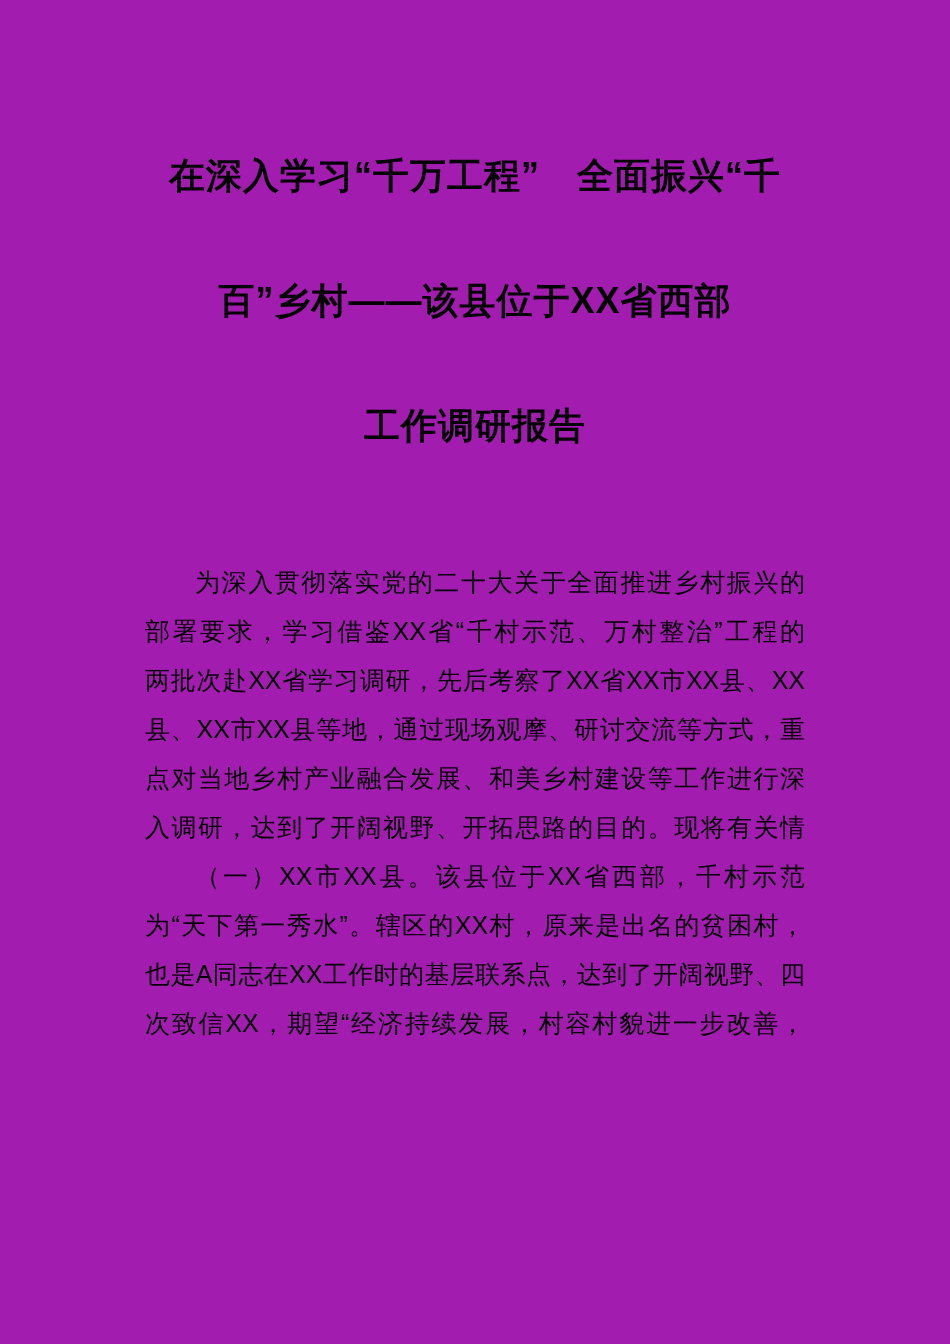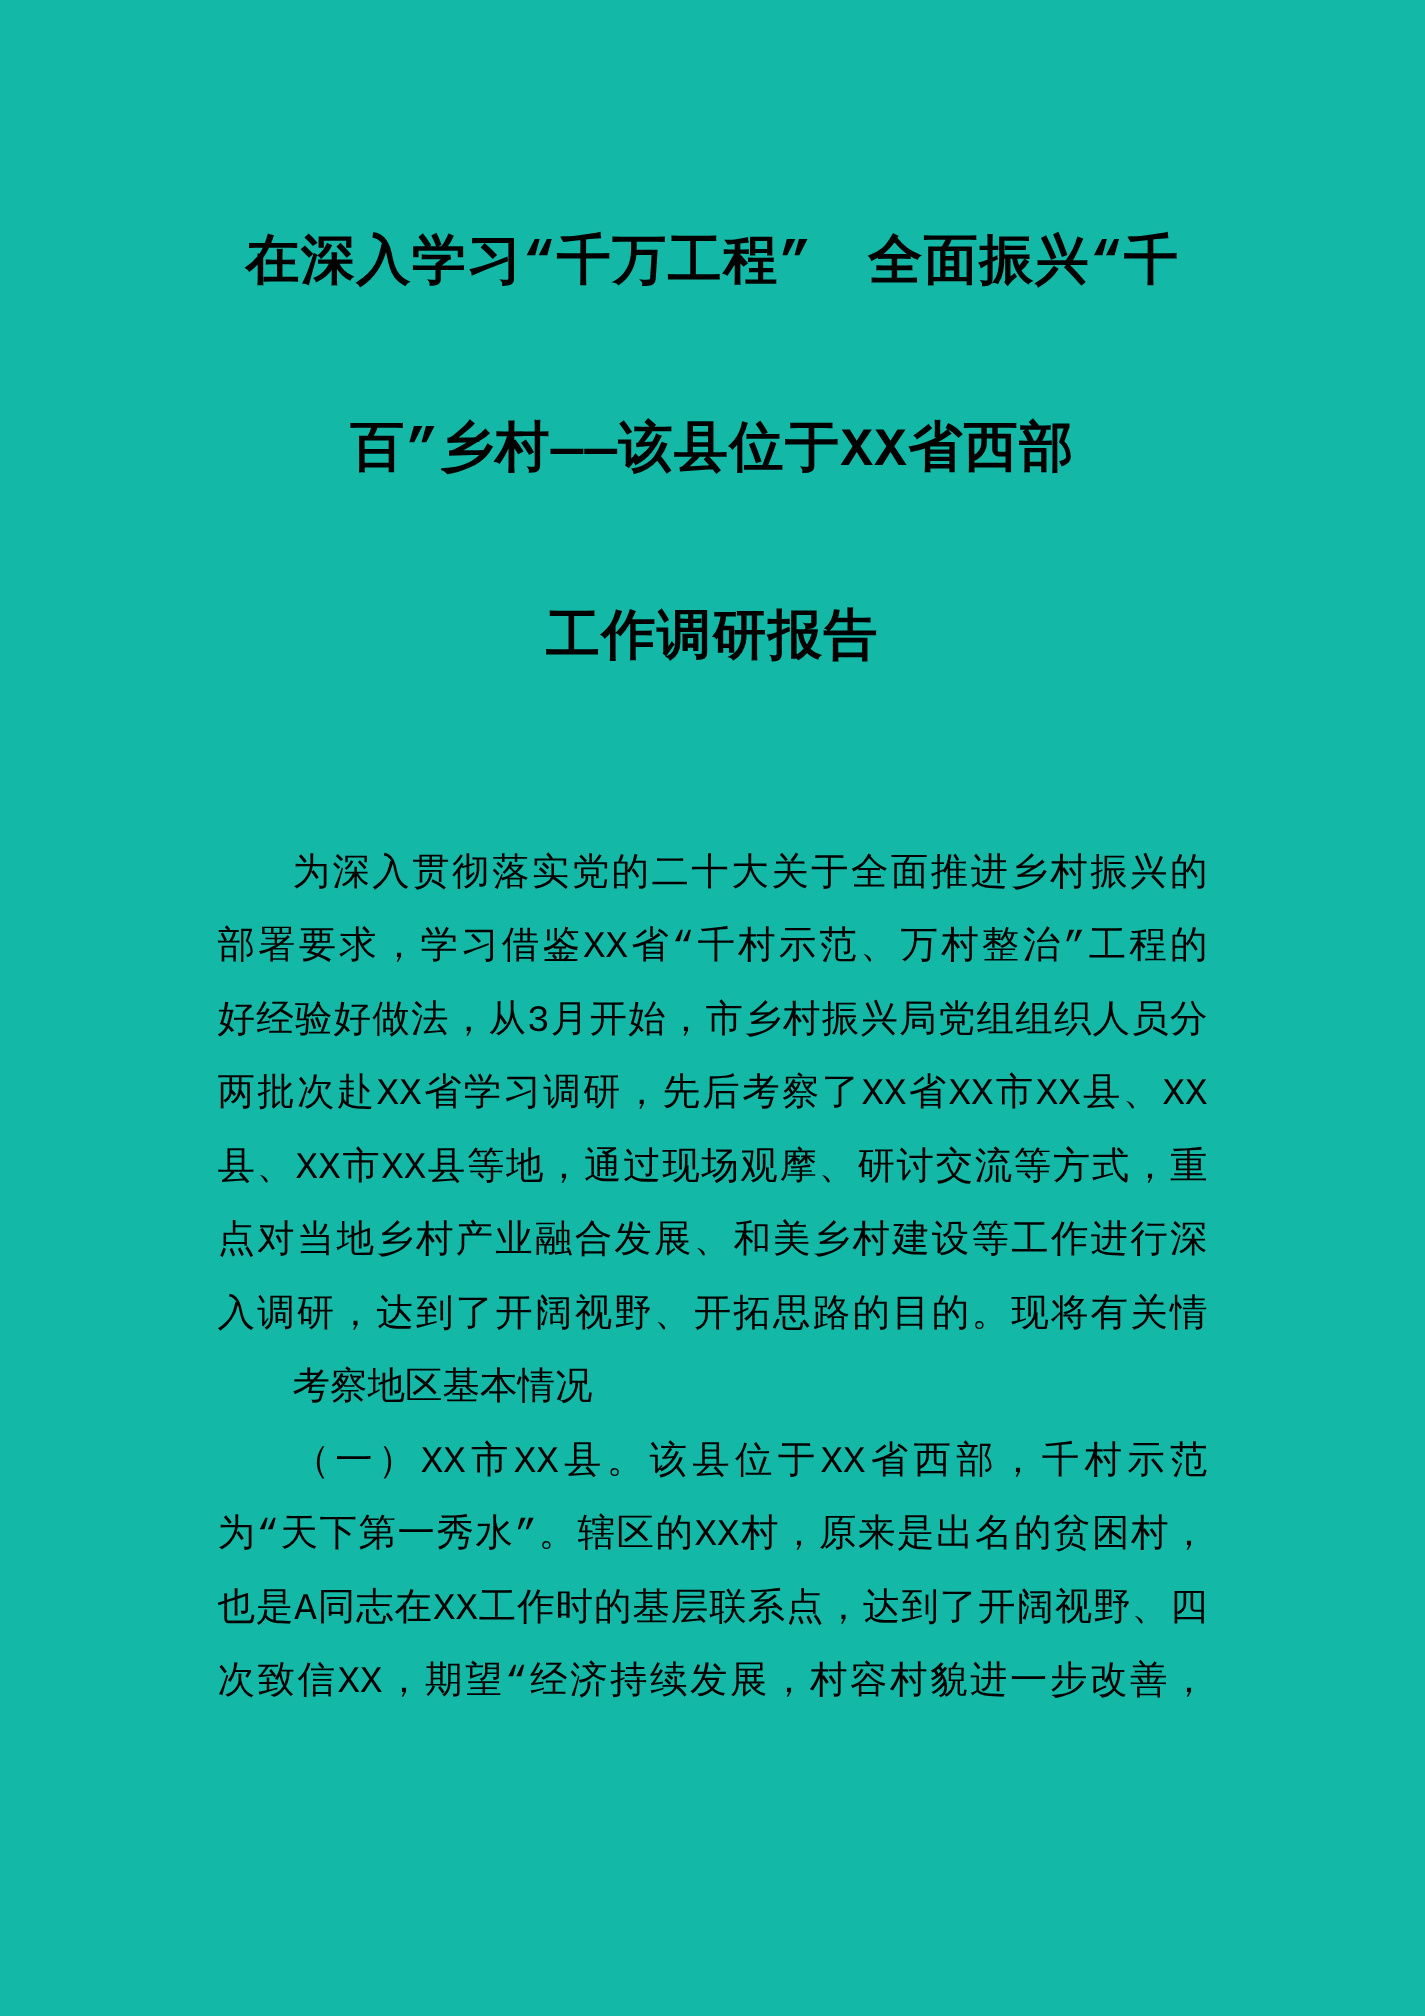--- a/index.html
+++ b/index.html
@@ -4,24 +4,24 @@
 <style>
   html, body {
     margin: 0;
     padding: 0;
     background: #ffffff;
   }
   .page {
     position: relative;
     width: 950px;
     height: 1344px;
-    background: #14b8a6;
+    background: #a21caf;
     color: #000000;
     overflow: hidden;
-    font-family: Liberation Mono, monospace;
+    font-family: Liberation Sans, sans-serif;
   }
   .doc-title {
     position: absolute;
     top: 113px;
     left: 40px;
     right: 40px;
     text-align: center;
     font-size: 36px;
     font-weight: 700;
     line-height: 125px;
@@ -55,27 +55,25 @@
 
   <div class="doc-title">
     <div class="title-line">在深入学习“千万工程”　全面振兴“千</div>
     <div class="title-line">百”乡村——该县位于XX省西部</div>
     <div class="title-line">工作调研报告</div>
   </div>
 
   <div class="doc-body">
     <div class="line j ind">为深入贯彻落实党的二十大关于全面推进乡村振兴的</div>
     <div class="line j">部署要求，学习借鉴XX省“千村示范、万村整治”工程的</div>
-    <div class="line j">好经验好做法，从3月开始，市乡村振兴局党组组织人员分</div>
     <div class="line j">两批次赴XX省学习调研，先后考察了XX省XX市XX县、XX</div>
     <div class="line j">县、XX市XX县等地，通过现场观摩、研讨交流等方式，重</div>
     <div class="line j">点对当地乡村产业融合发展、和美乡村建设等工作进行深</div>
     <div class="line j">入调研，达到了开阔视野、开拓思路的目的。现将有关情</div>
 
-    <div class="line ind">考察地区基本情况</div>
 
     <div class="line j ind">（一）XX市XX县。该县位于XX省西部，千村示范</div>
     <div class="line j">为“天下第一秀水”。辖区的XX村，原来是出名的贫困村，</div>
     <div class="line j">也是A同志在XX工作时的基层联系点，达到了开阔视野、四</div>
     <div class="line j">次致信XX，期望“经济持续发展，村容村貌进一步改善，</div>
   </div>
 
 </div>
 
 </body></html>

